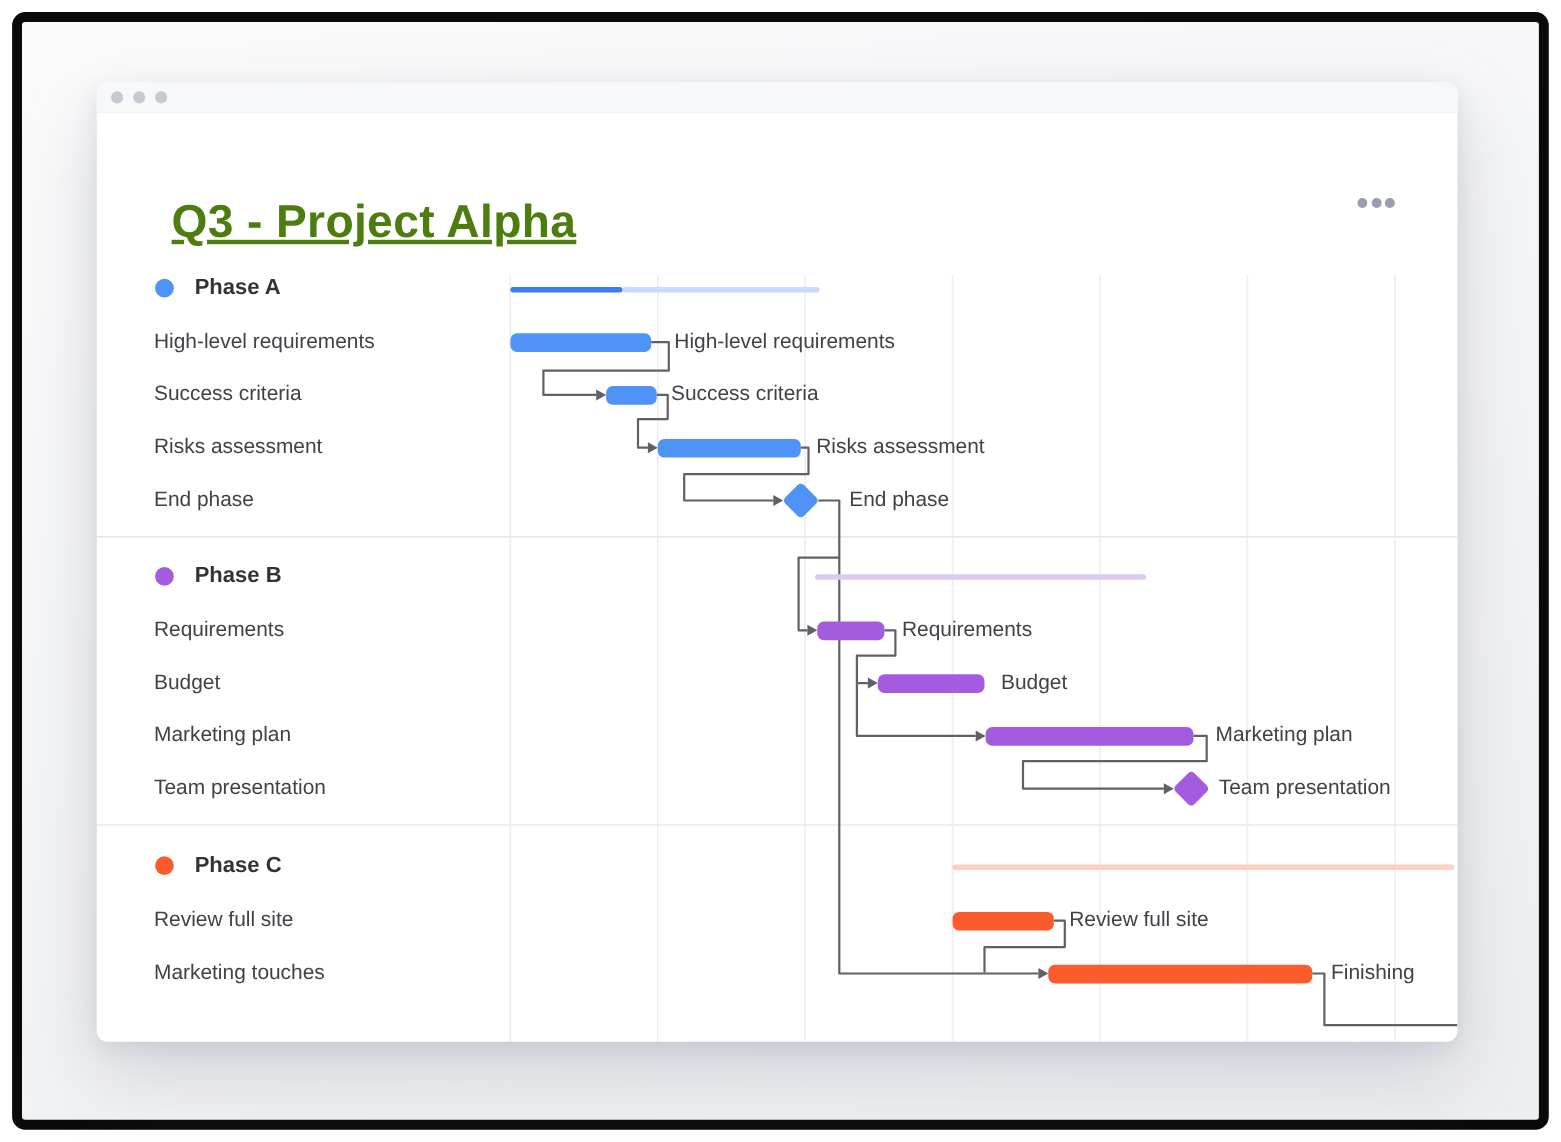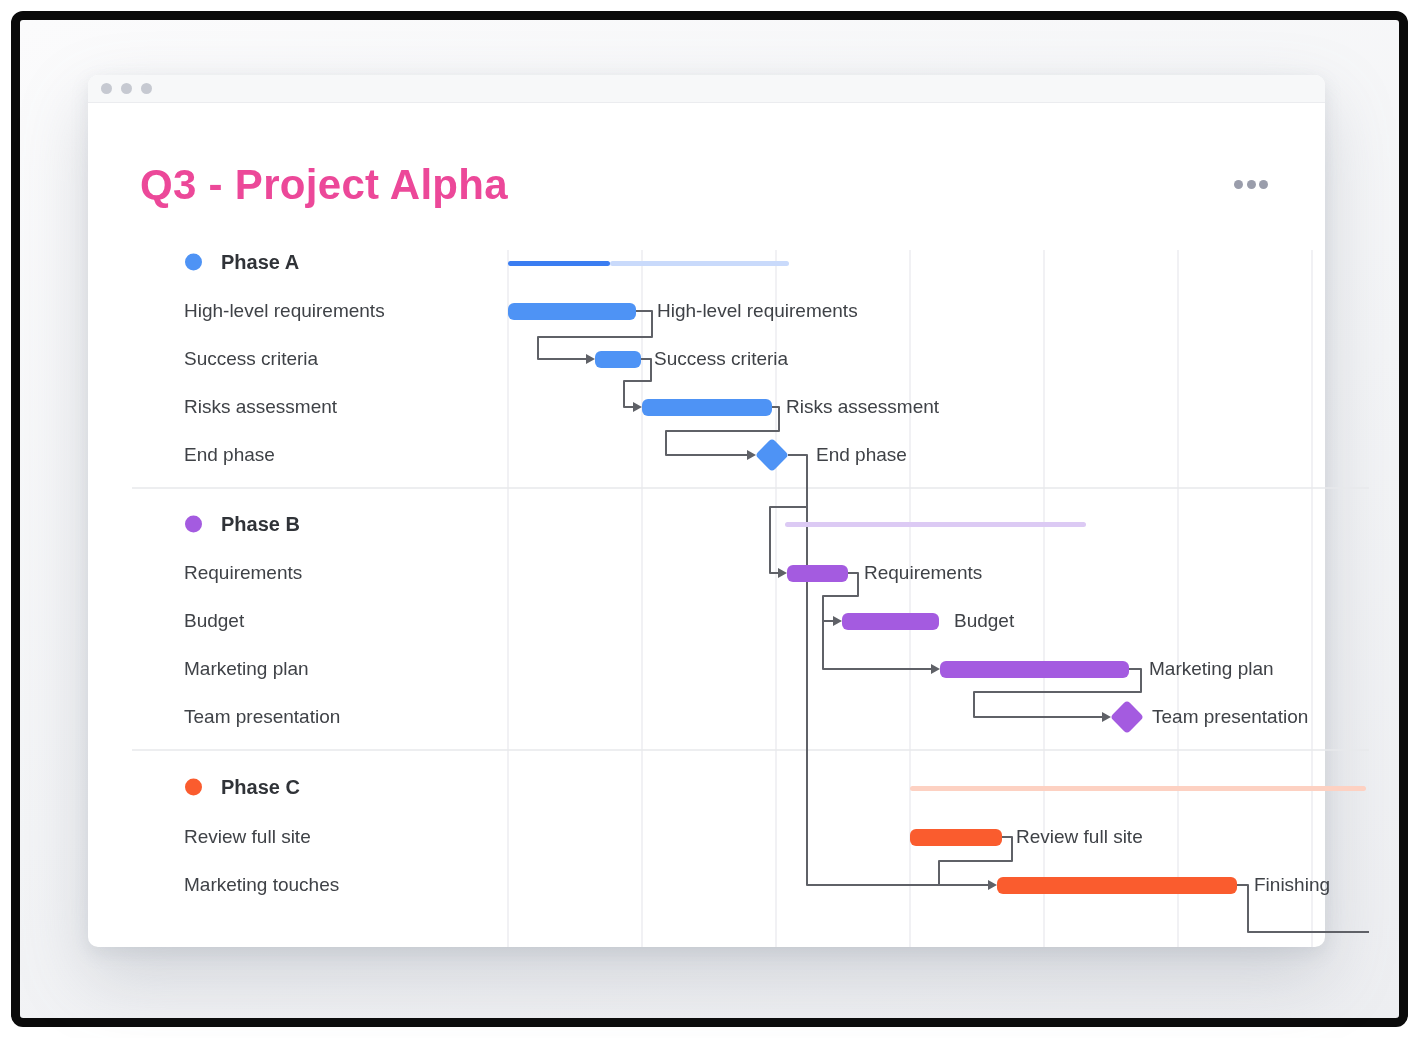--- a/index.html
+++ b/index.html
@@ -6,26 +6,26 @@
   .stage{position:relative;width:1419px;height:1038px;background:#ffffff;overflow:hidden;
          font-family:"Liberation Sans", sans-serif;}
   .frame{position:absolute;left:11px;top:11px;right:11px;bottom:11px;border:9px solid #0a0a0a;
          border-radius:12px;background:linear-gradient(160deg,#fbfbfc 0%,#f3f4f6 55%,#edeef1 100%);}
   .card{position:absolute;left:88px;top:75px;width:1237px;height:872px;background:#ffffff;
         border-radius:10px;box-shadow:0 30px 70px rgba(125,134,148,.28),0 6px 18px rgba(125,134,148,.16);}
   .titlebar{position:absolute;left:0;top:0;width:100%;height:28px;background:#f7f8f9;
             border-bottom:1px solid #ebecef;border-radius:10px 10px 0 0;box-sizing:border-box;
             display:flex;align-items:center;padding-left:13px;gap:9px;}
   .tdot{width:11px;height:11px;border-radius:50%;background:#c6c9d1;display:inline-block;}
-  .title{position:absolute;left:52px;top:86px;margin:0;font-size:42px;line-height:48px;
-         font-weight:600;color:#ec4899;letter-spacing:.3px;}
+  .title{position:absolute;left:52px;top:86px;margin:16px;font-size:42px;line-height:48px;
+         font-weight:600;color:#4d7c0f;letter-spacing:.3px;text-decoration:underline;}
   .menu{position:absolute;left:1138px;top:96px;width:50px;height:26px;border:0;background:transparent;
         display:flex;align-items:center;justify-content:center;gap:3.5px;cursor:pointer;padding:0;}
   .mdot{width:9px;height:9px;border-radius:50%;background:#9a9dab;display:inline-block;}
-  .chart{position:absolute;left:0;top:0;width:996px;height:872px;margin-left:44px;}
+  .chart{position:absolute;left:0;top:0;width:996px;height:872px;}
   .gridsvg{position:absolute;left:0;top:0;}
   .phase-label{position:absolute;transform:translateY(-50%);display:flex;align-items:center;gap:19px;
                font-weight:700;font-size:20px;color:#303338;white-space:nowrap;}
   .pdot{width:17px;height:17px;border-radius:50%;display:inline-block;}
   .task-label{position:absolute;transform:translateY(-50%);font-size:19px;color:#3f4247;white-space:nowrap;}
   .bar-label{position:absolute;transform:translateY(-50%);font-size:19px;color:#3f4247;white-space:nowrap;}
   .bar{position:absolute;height:17px;border-radius:6px;}
   .diamond{position:absolute;width:24px;height:24px;border-radius:4px;transform:rotate(45deg);}
   .sum{position:absolute;height:5px;border-radius:3px;}
 </style>

